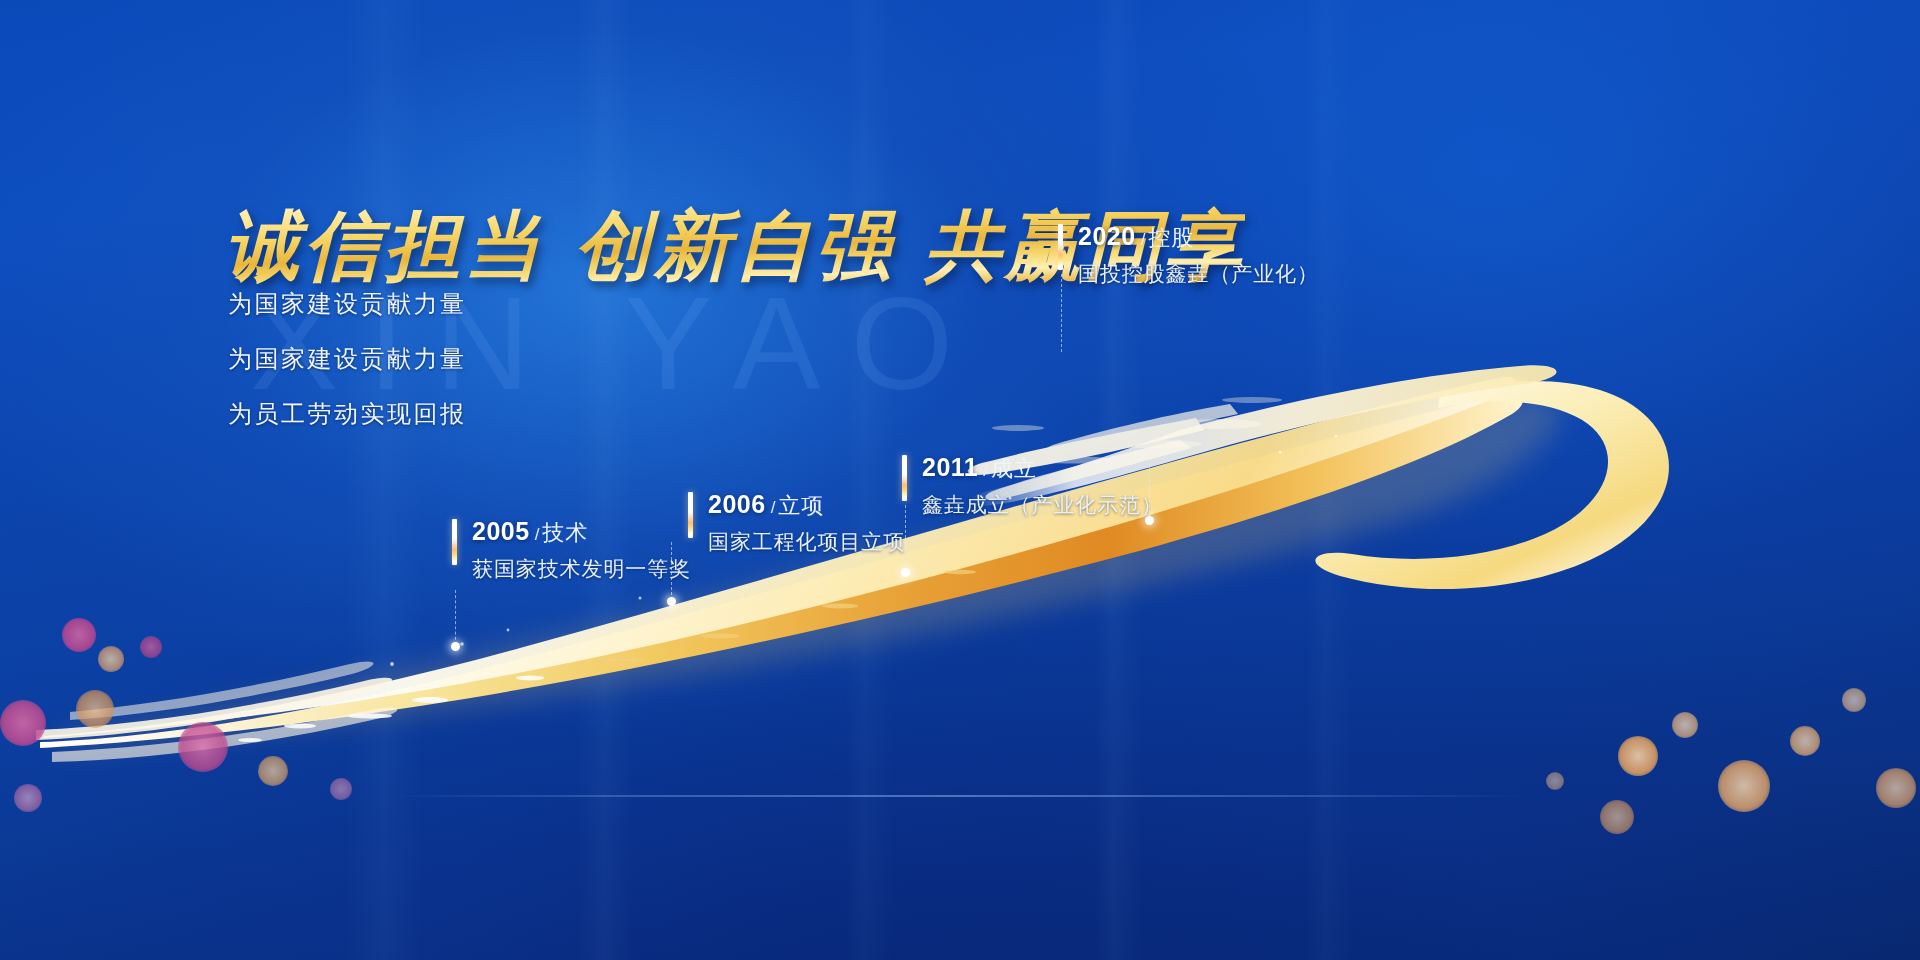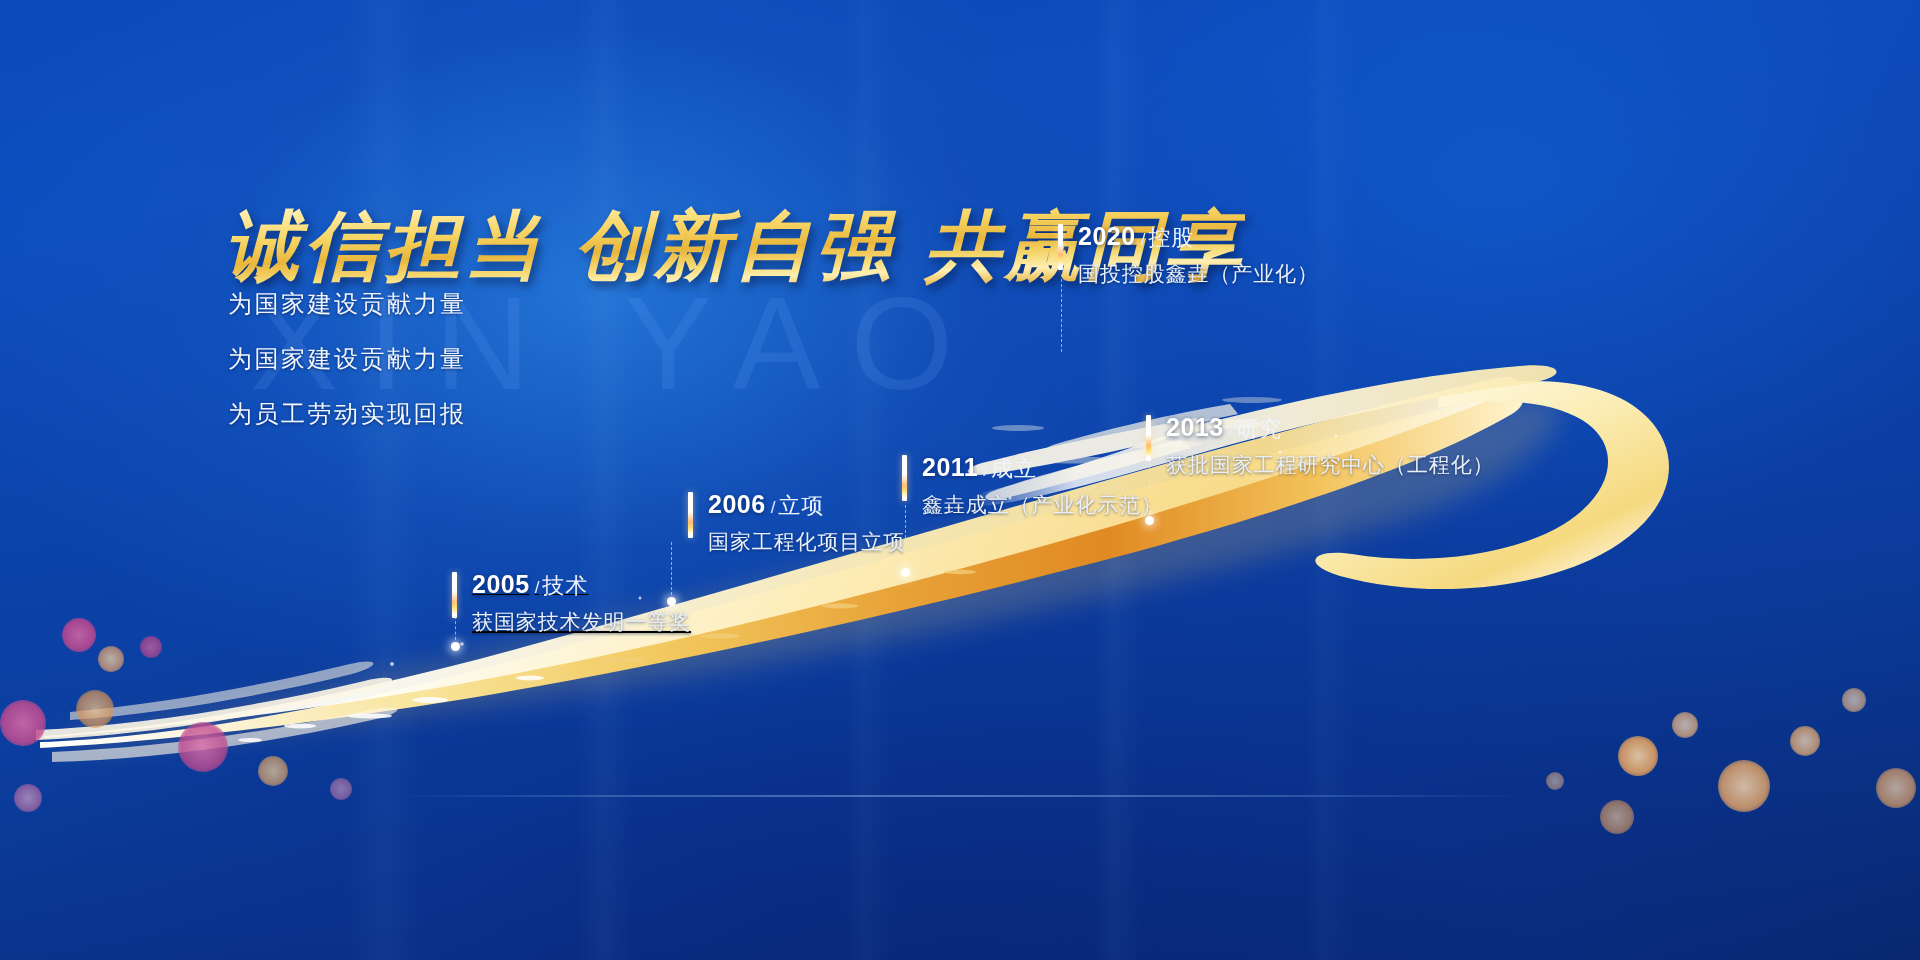--- a/index.html
+++ b/index.html
@@ -288,21 +288,21 @@
 
   <div class="watermark">XIN YAO</div>
   <div class="headline">诚信担当 创新自强 共赢同享</div>
 
   <div class="sublines">
     <div class="subline">为国家建设贡献力量</div>
     <div class="subline">为国家建设贡献力量</div>
     <div class="subline">为员工劳动实现回报</div>
   </div>
 
-  <div class="tl-item" style="left:452px; top:572px;text-decoration:underline;">
+  <div class="tl-item" style="left:452px; top:519px;">
     <div class="tl-bar"></div>
     <div class="tl-text">
       <div class="tl-head">
         <span class="tl-year">2005</span><span class="tl-sep">/</span><span class="tl-tag">技术</span>
       </div>
       <div class="tl-desc">获国家技术发明一等奖</div>
     </div>
   </div>
   <div class="leader" style="left:455px; top:590px; height:55px;"></div>
   <div class="dot" style="left:451px; top:642px;"></div>
@@ -324,29 +324,20 @@
     <div class="tl-text">
       <div class="tl-head">
         <span class="tl-year">2011</span><span class="tl-sep">/</span><span class="tl-tag">成立</span>
       </div>
       <div class="tl-desc">鑫垚成立（产业化示范）</div>
     </div>
   </div>
   <div class="leader" style="left:905px; top:505px; height:58px;"></div>
   <div class="dot" style="left:901px; top:568px;"></div>
 
-  <div class="tl-item" style="left:1146px; top:415px;">
-    <div class="tl-bar"></div>
-    <div class="tl-text">
-      <div class="tl-head">
-        <span class="tl-year">2013</span><span class="tl-sep">/</span><span class="tl-tag">研究</span>
-      </div>
-      <div class="tl-desc">获批国家工程研究中心（工程化）</div>
-    </div>
-  </div>
   <div class="leader" style="left:1149px; top:465px; height:53px;"></div>
   <div class="dot" style="left:1145px; top:516px;"></div>
 
   <div class="tl-item" style="left:1058px; top:224px;">
     <div class="tl-bar"></div>
     <div class="tl-text">
       <div class="tl-head">
         <span class="tl-year">2020</span><span class="tl-sep">/</span><span class="tl-tag">控股</span>
       </div>
       <div class="tl-desc">国投控股鑫垚（产业化）</div>

